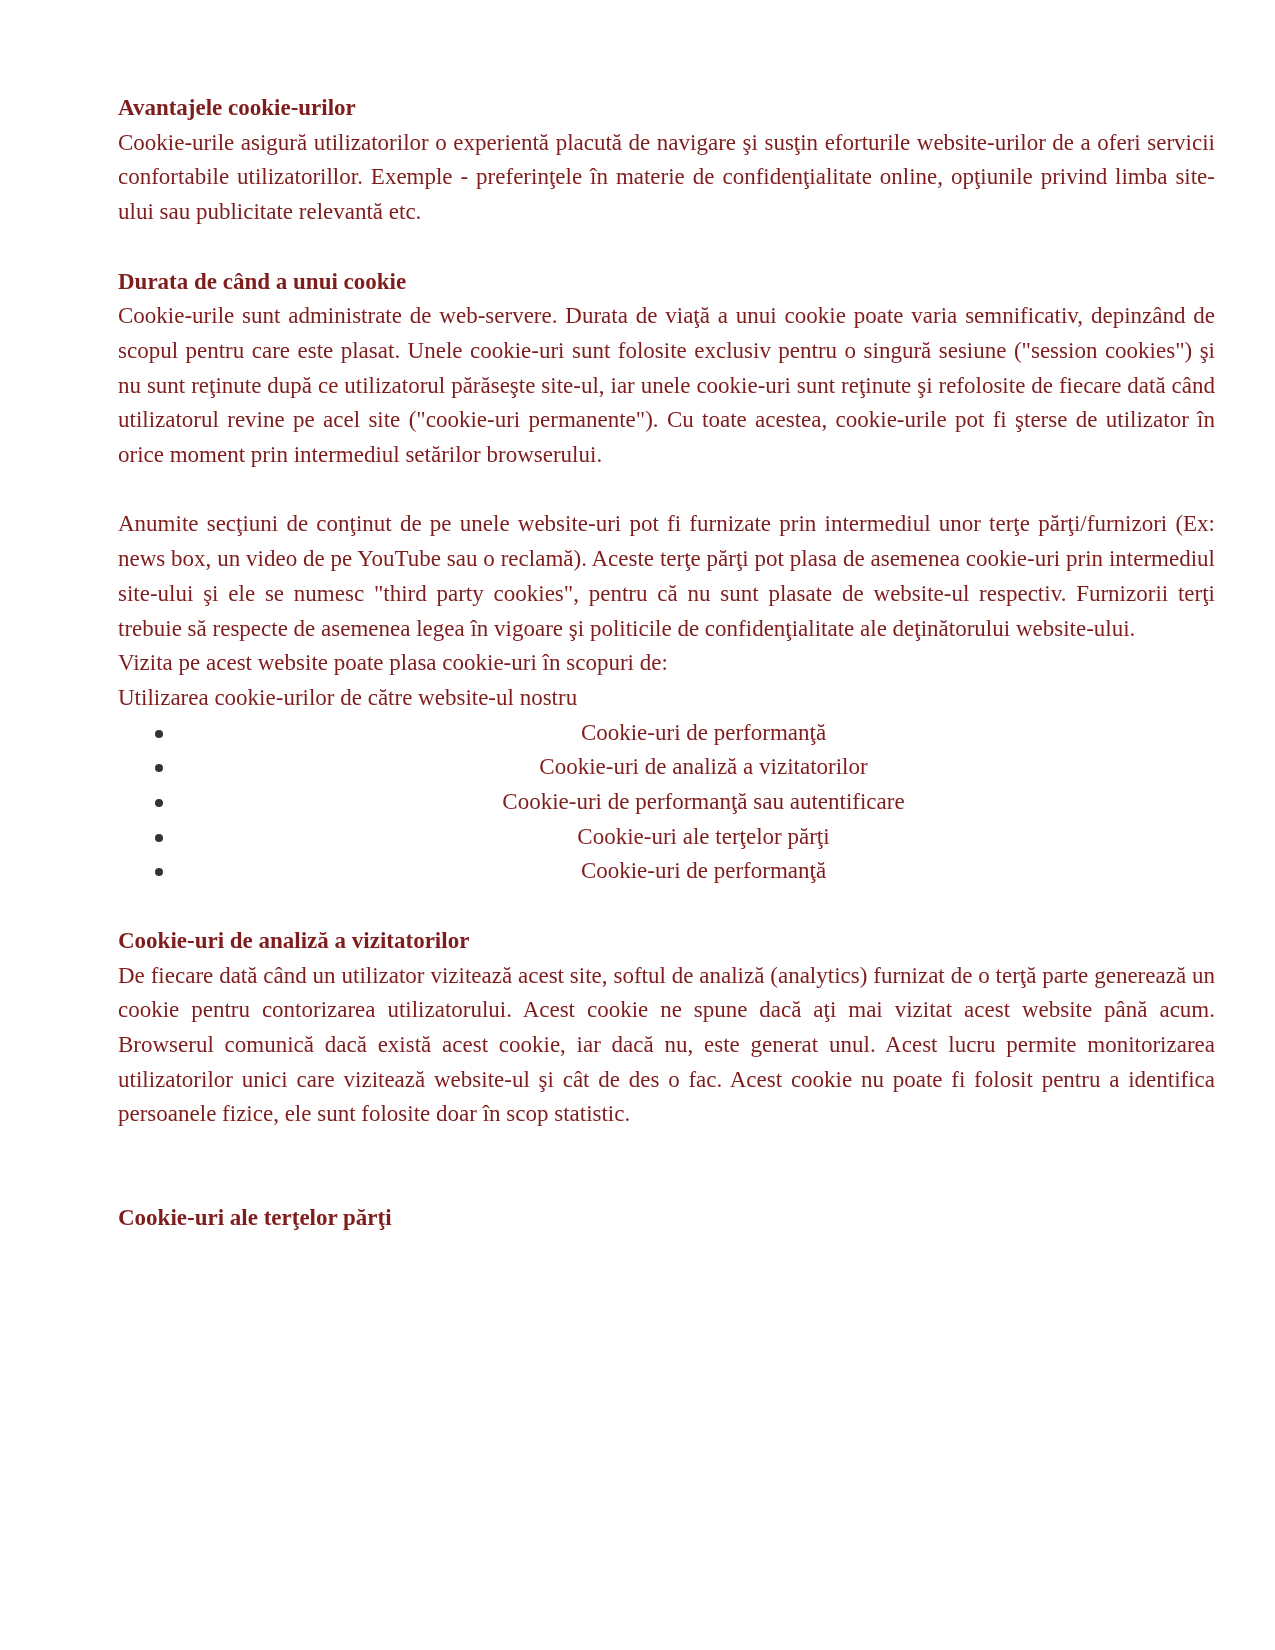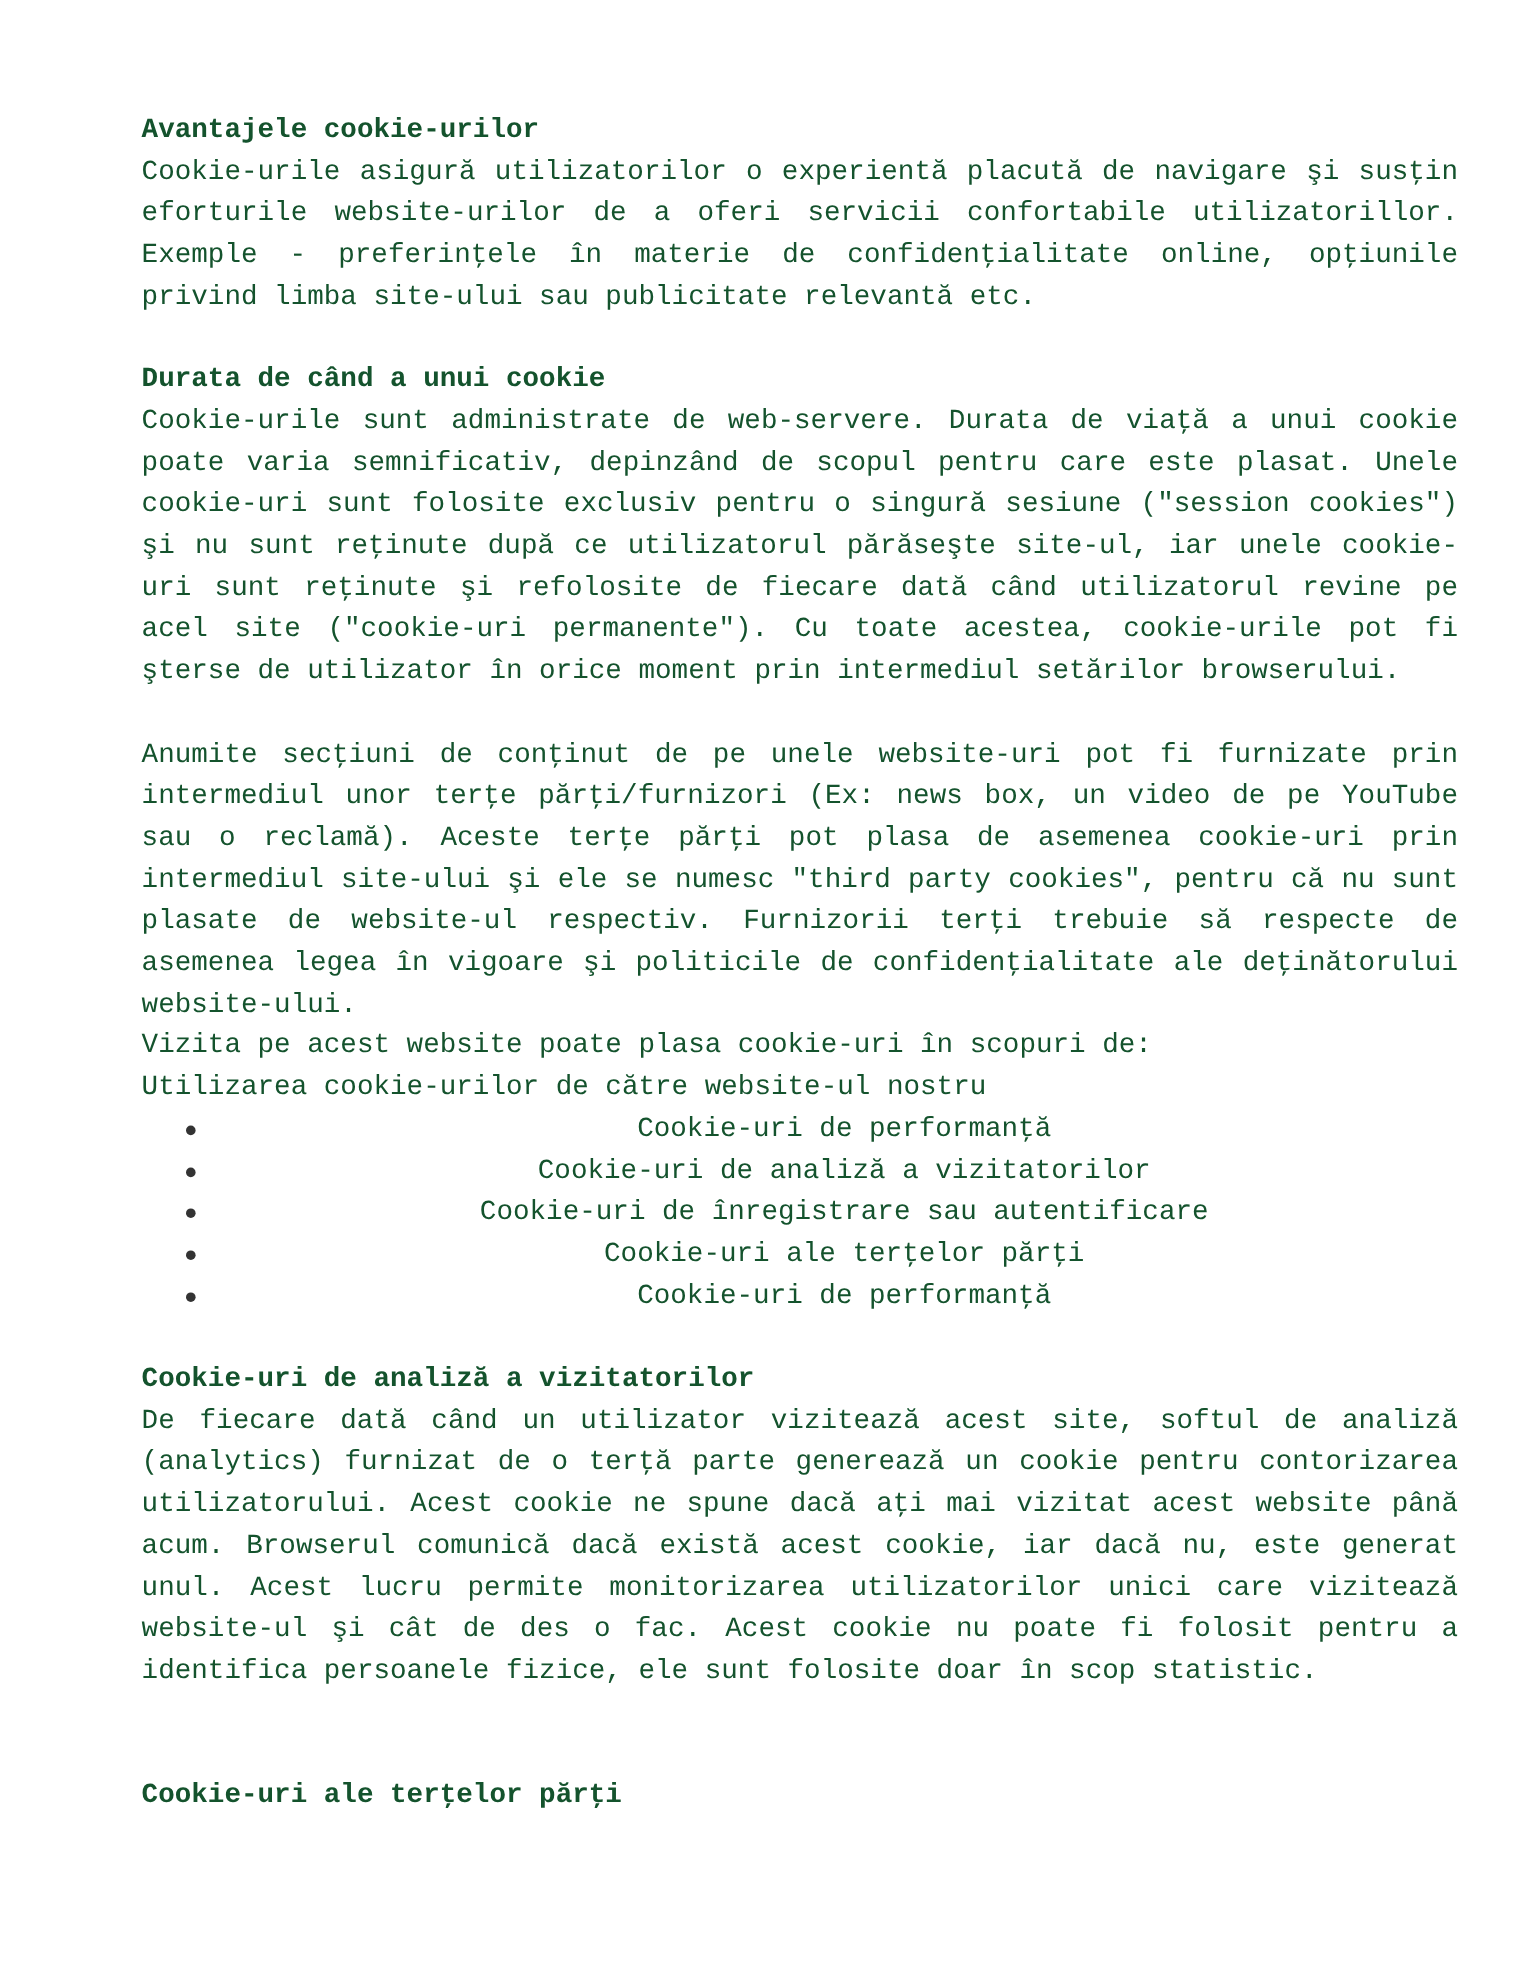--- a/index.html
+++ b/index.html
@@ -1,20 +1,20 @@
 <!DOCTYPE html>
 <html><head>
 <meta charset="utf-8">
 <style>
   html, body { margin: 0; padding: 0; background: #ffffff; }
   body { width: 1275px; height: 1650px; overflow: hidden; }
   .page {
     position: absolute; left: 118px; top: 91px; width: 1097px;
-    font-family: Liberation Mono, monospace;
-    font-size: 23px; line-height: 34.7px; color: #14532d;
+    font-family: Liberation Serif, serif;
+    font-size: 23px; line-height: 34.7px; color: #7f1d1d;
   }
   .h { font-weight: bold; margin: 0; }
   .p { margin: 0; text-align: justify; text-align-last: left; }
   .gap { height: 34.7px; }
   .gap2 { height: 69.4px; }
   ul.list { list-style: none; margin: 0; padding: 0; }
   ul.list li { position: relative; padding-left: 74px; margin: 0; text-align: center; }
   ul.list li .bullet {
     position: absolute; left: 37px; top: 14px; width: 8px; height: 8px;
     border-radius: 50%; background: #333333;
@@ -35,21 +35,21 @@
 
   <div class="gap"></div>
 
   <p class="p">Anumite secţiuni de conţinut de pe unele website-uri pot fi furnizate prin intermediul unor terţe părţi/furnizori (Ex: news box, un video de pe YouTube sau o reclamă). Aceste terţe părţi pot plasa de asemenea cookie-uri prin intermediul site-ului şi ele se numesc "third party cookies", pentru că nu sunt plasate de website-ul respectiv. Furnizorii terţi trebuie să respecte de asemenea legea în vigoare şi politicile de confidenţialitate ale deţinătorului website-ului.</p>
   <p class="p">Vizita pe acest website poate plasa cookie-uri în scopuri de:</p>
   <p class="p">Utilizarea cookie-urilor de către website-ul nostru</p>
 
   <ul class="list">
     <li><span class="bullet"></span><span>Cookie-uri de performanţă</span></li>
     <li><span class="bullet"></span><span>Cookie-uri de analiză a vizitatorilor</span></li>
-    <li><span class="bullet"></span><span>Cookie-uri de înregistrare sau autentificare</span></li>
+    <li><span class="bullet"></span><span>Cookie-uri de performanţă sau autentificare</span></li>
     <li><span class="bullet"></span><span>Cookie-uri ale terţelor părţi</span></li>
     <li><span class="bullet"></span><span>Cookie-uri de performanţă</span></li>
   </ul>
 
 
   <div class="gap"></div>
 
   <p class="h">Cookie-uri de analiză a vizitatorilor</p>
   <p class="p">De fiecare dată când un utilizator vizitează acest site, softul de analiză (analytics) furnizat de o terţă parte generează un cookie pentru contorizarea utilizatorului. Acest cookie ne spune dacă aţi mai vizitat acest website până acum. Browserul comunică dacă există acest cookie, iar dacă nu, este generat unul. Acest lucru permite monitorizarea utilizatorilor unici care vizitează website-ul şi cât de des o fac. Acest cookie nu poate fi folosit pentru a identifica persoanele fizice, ele sunt folosite doar în scop statistic.</p>
 

